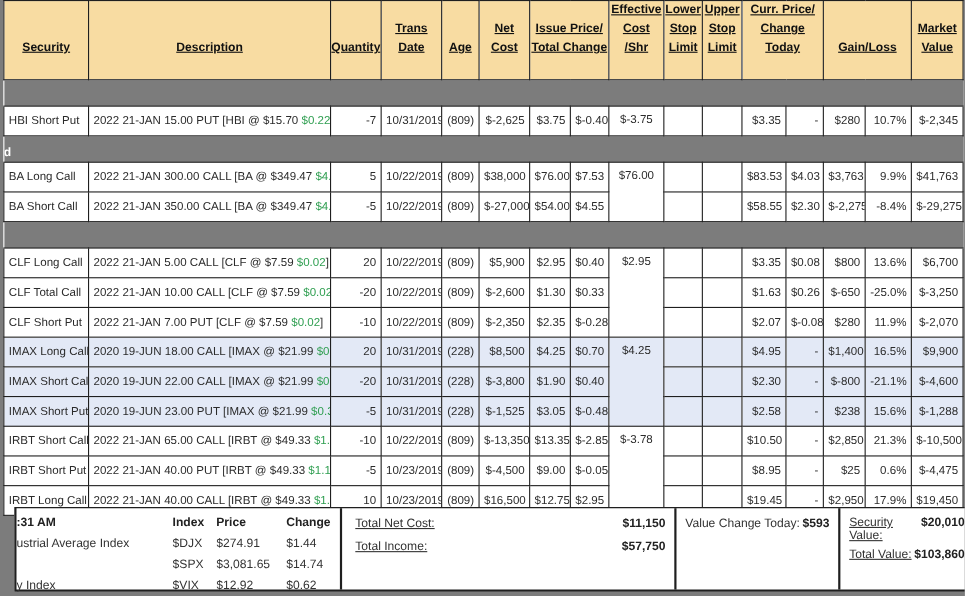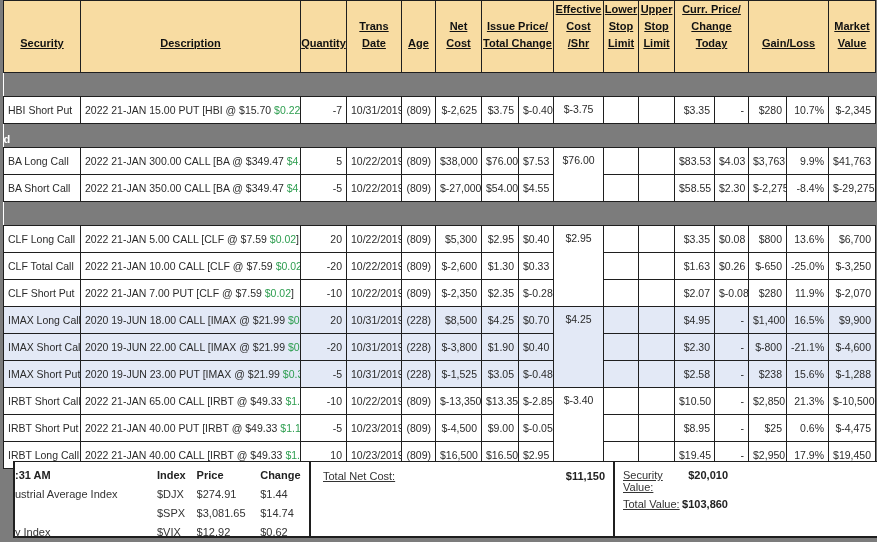--- a/index.html
+++ b/index.html
@@ -165,21 +165,21 @@
         </tr>
         <tr>
           <td class="band" colspan="16"></td>
         </tr>
         <tr>
           <td class="l">CLF Long Call</td>
           <td class="l"><span>2022 21-JAN 5.00 CALL [CLF @ $7.59 </span><span class="pos">$0.02</span><span>]</span></td>
           <td class="r">20</td>
           <td class="c">10/22/2019</td>
           <td class="c">(809)</td>
-          <td class="r">$5,300</td>
+          <td class="r">$5,900</td>
           <td class="r">$2.95</td>
           <td class="r pos">$0.40</td>
           <td class="eff" rowspan="3">$2.95</td>
           <td class="r"></td>
           <td class="r"></td>
           <td class="r">$3.35</td>
           <td class="r pos">$0.08</td>
           <td class="r pos">$800</td>
           <td class="r pos">13.6%</td>
           <td class="r">$6,700</td>
@@ -272,21 +272,21 @@
         </tr>
         <tr>
           <td class="l">IRBT Short Call</td>
           <td class="l"><span>2022 21-JAN 65.00 CALL [IRBT @ $49.33 </span><span class="pos">$1.18</span></td>
           <td class="r">-10</td>
           <td class="c">10/22/2019</td>
           <td class="c">(809)</td>
           <td class="r">$-13,350</td>
           <td class="r">$13.35</td>
           <td class="r neg">$-2.85</td>
-          <td class="eff" rowspan="3">$-3.40</td>
+          <td class="eff" rowspan="3">$-3.78</td>
           <td class="r"></td>
           <td class="r"></td>
           <td class="r">$10.50</td>
           <td class="r ">-</td>
           <td class="r pos">$2,850</td>
           <td class="r pos">21.3%</td>
           <td class="r">$-10,500</td>
         </tr>
         <tr>
           <td class="l">IRBT Short Put</td>
@@ -305,21 +305,21 @@
           <td class="r pos">0.6%</td>
           <td class="r">$-4,475</td>
         </tr>
         <tr>
           <td class="l">IRBT Long Call</td>
           <td class="l"><span>2022 21-JAN 40.00 CALL [IRBT @ $49.33 </span><span class="pos">$1.18</span></td>
           <td class="r">10</td>
           <td class="c">10/23/2019</td>
           <td class="c">(809)</td>
           <td class="r">$16,500</td>
-          <td class="r">$16.50</td>
+          <td class="r">$12.75</td>
           <td class="r pos">$2.95</td>
           <td class="r"></td>
           <td class="r"></td>
           <td class="r">$19.45</td>
           <td class="r ">-</td>
           <td class="r pos">$2,950</td>
           <td class="r pos">17.9%</td>
           <td class="r">$19,450</td>
         </tr>
       </tbody>
@@ -356,22 +356,32 @@
         </tr>
       </tbody>
         </table>
     </div>
 
     <div class="panel pB">
       <div class="kv">
         <span class="k">Total Net Cost:</span>
         <span class="v">$11,150</span>
       </div>
+      <div class="kv">
+        <span class="k">Total Income:</span>
+        <span class="v">$57,750</span>
+      </div>
     </div>
 
+    <div class="panel pC">
+      <div class="kv">
+        <span class="k nound">Value Change Today:</span>
+        <span class="v grn">$593</span>
+      </div>
+    </div>
 
     <div class="panel pD">
       <div class="kv">
         <span class="k">Security Value:</span>
         <span class="v">$20,010</span>
       </div>
       <div class="kv">
         <span class="k">Total Value:</span>
         <span class="v">$103,860</span>
       </div>

